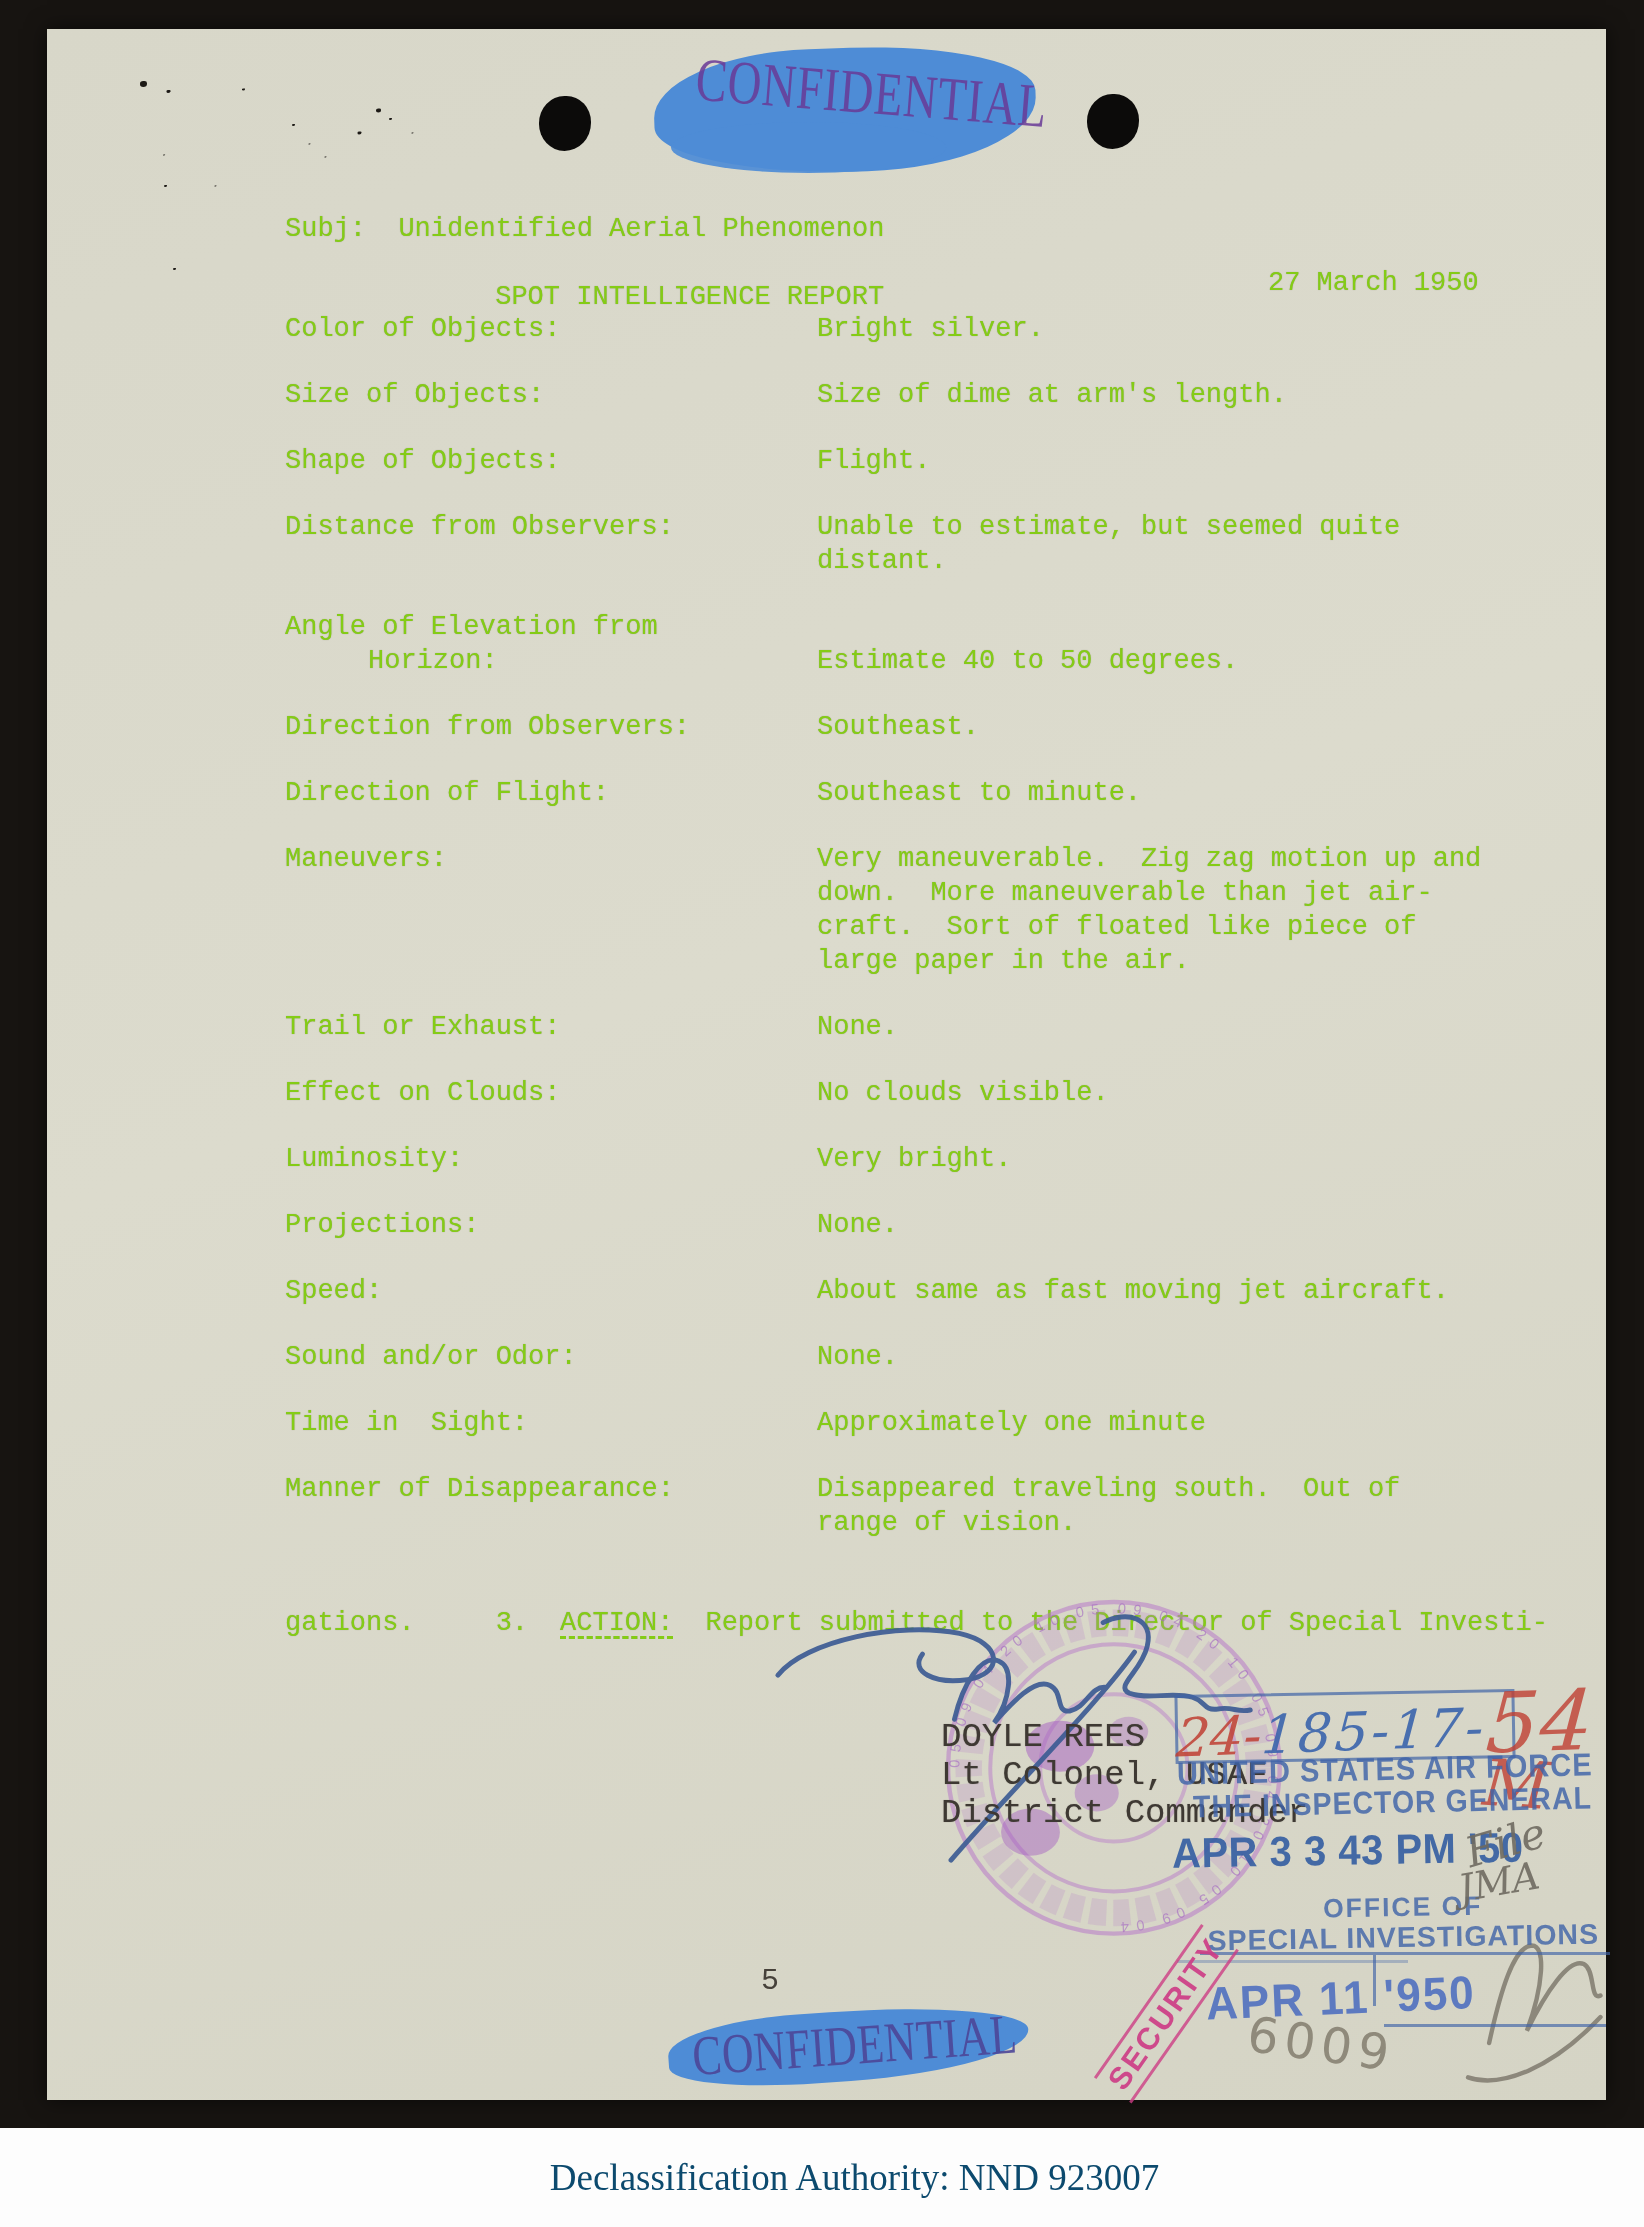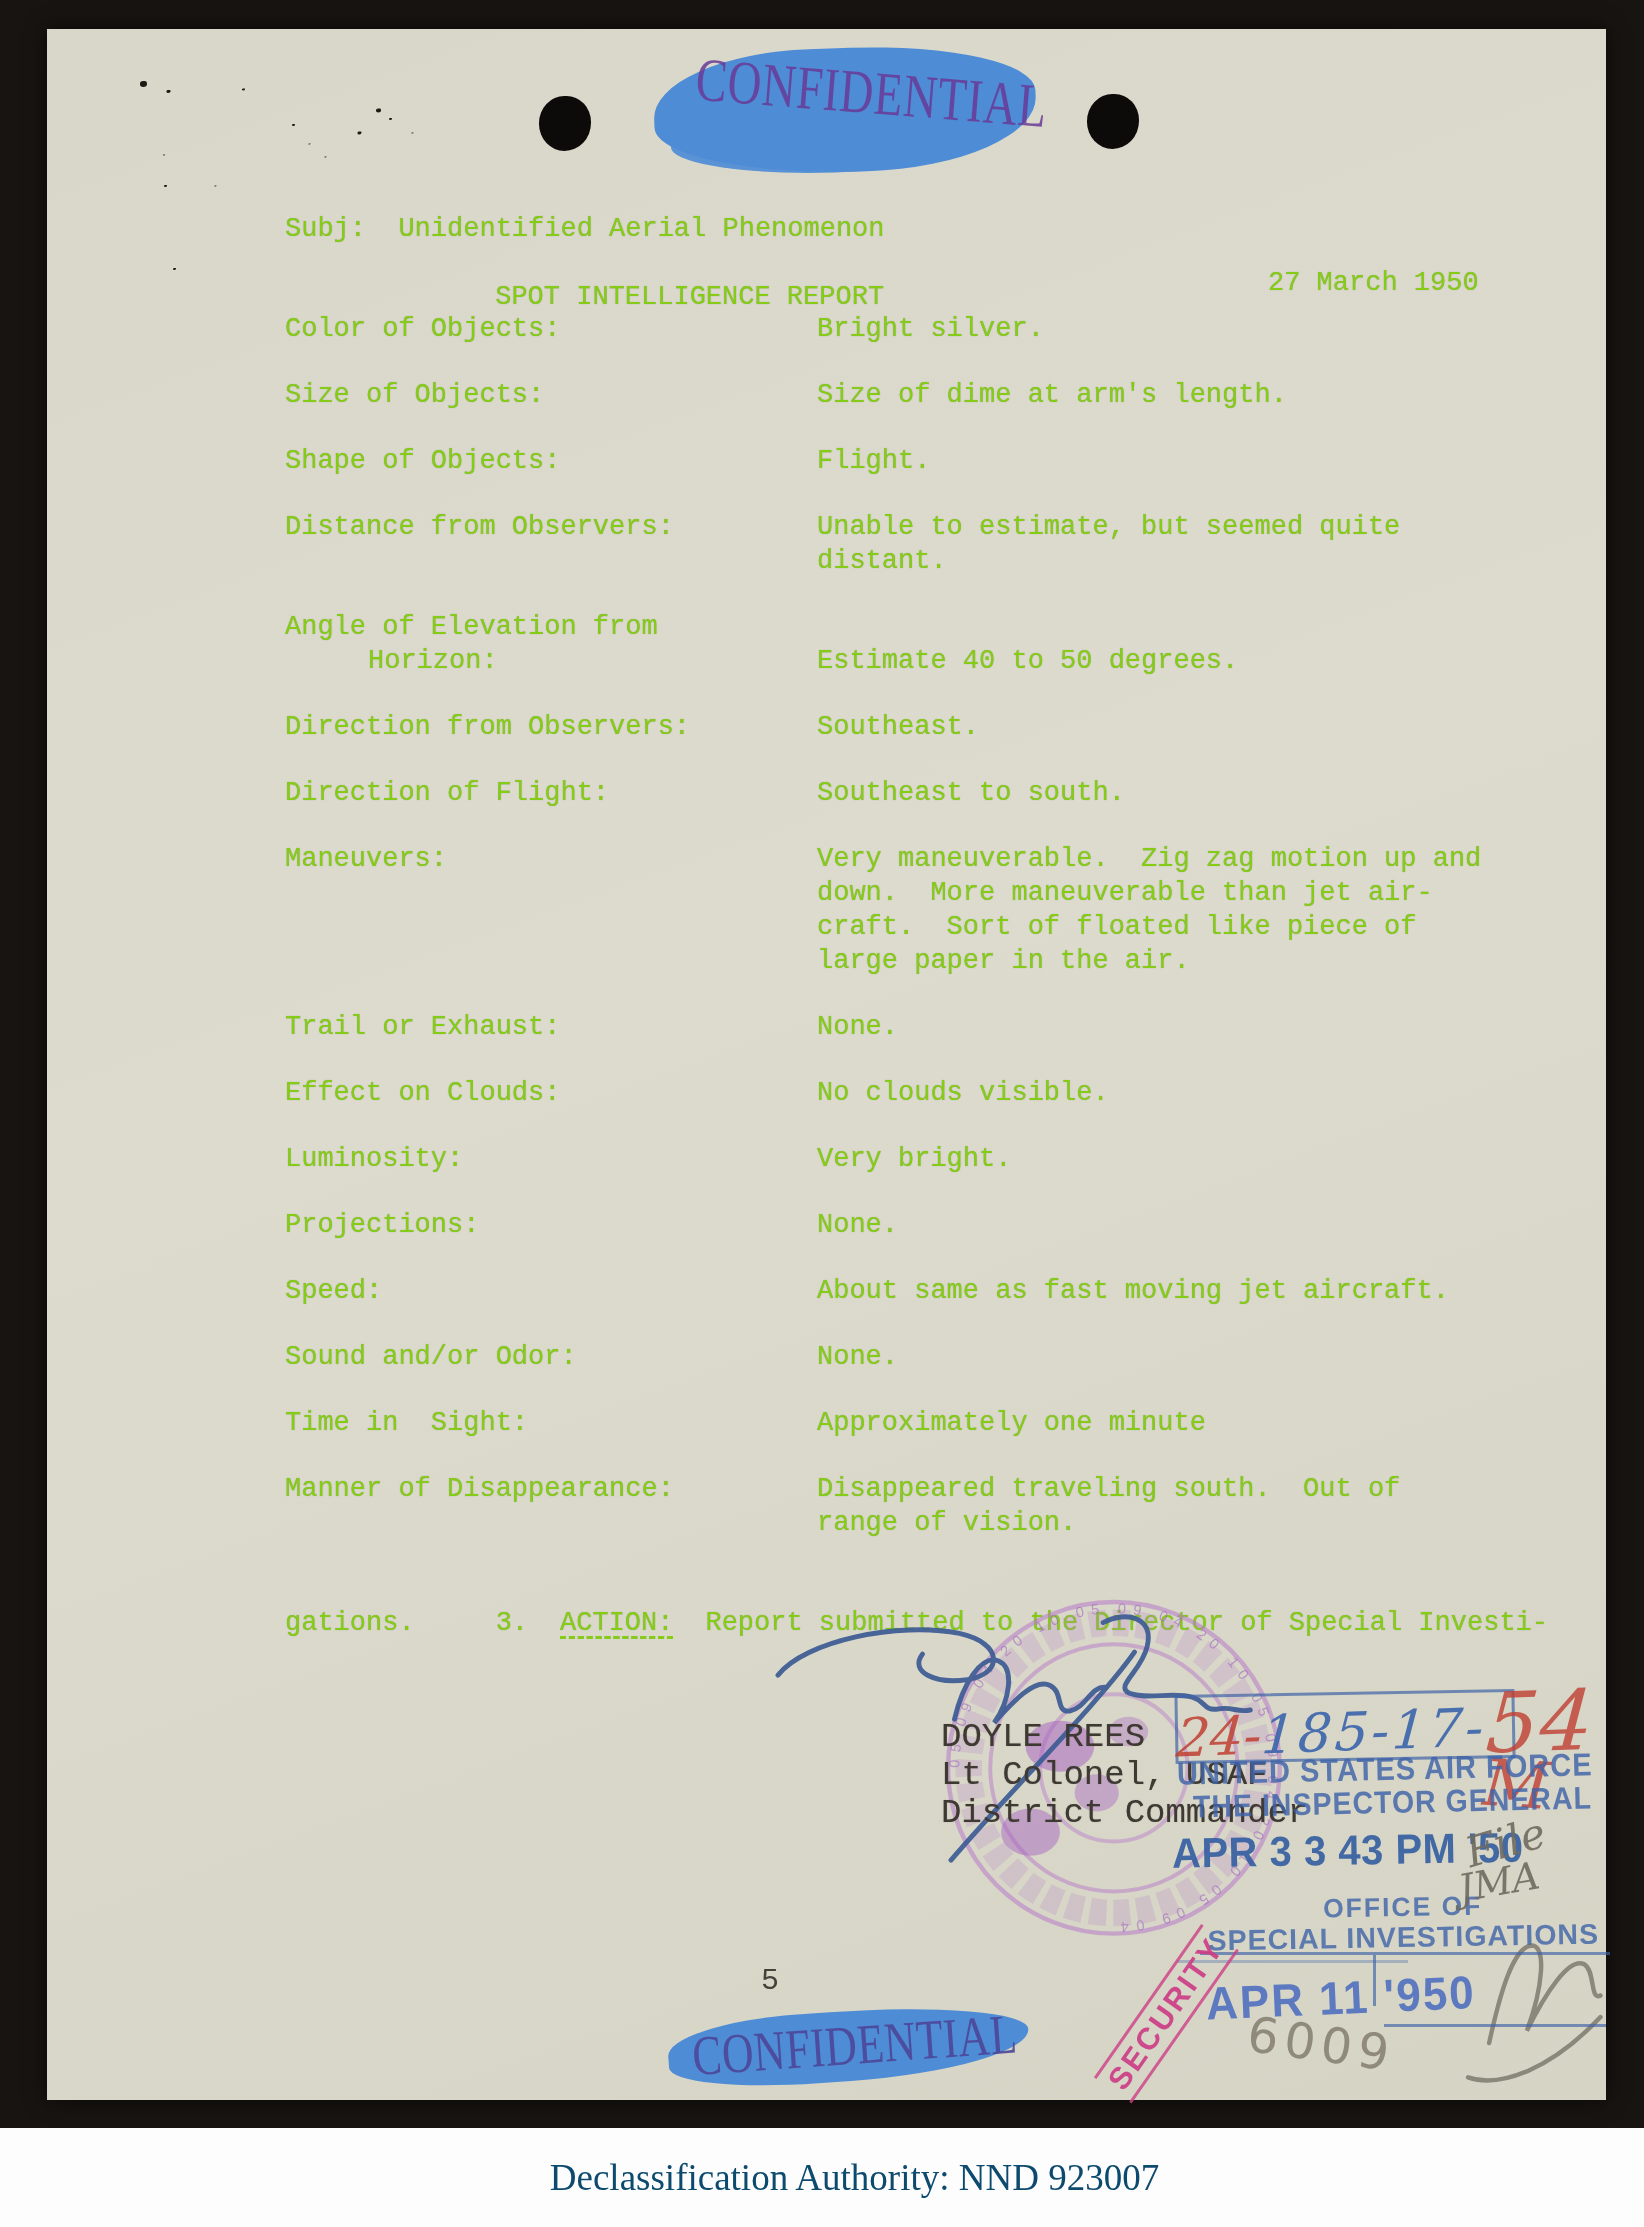--- a/index.html
+++ b/index.html
@@ -175,21 +175,21 @@
           </div>
           <div class="col-value">
             <div class="t-line">Southeast.</div>
           </div>
         </div>
         <div class="row">
           <div class="col-label">
             <div class="t-line">Direction of Flight:</div>
           </div>
           <div class="col-value">
-            <div class="t-line">Southeast to south.</div>
+            <div class="t-line">Southeast to minute.</div>
           </div>
         </div>
         <div class="row">
           <div class="col-label">
             <div class="t-line">Maneuvers:</div>
           </div>
           <div class="col-value">
             <div class="t-line">Very maneuverable.  Zig zag motion up and</div>
             <div class="t-line">down.  More maneuverable than jet air-</div>
             <div class="t-line">craft.  Sort of floated like piece of</div>

